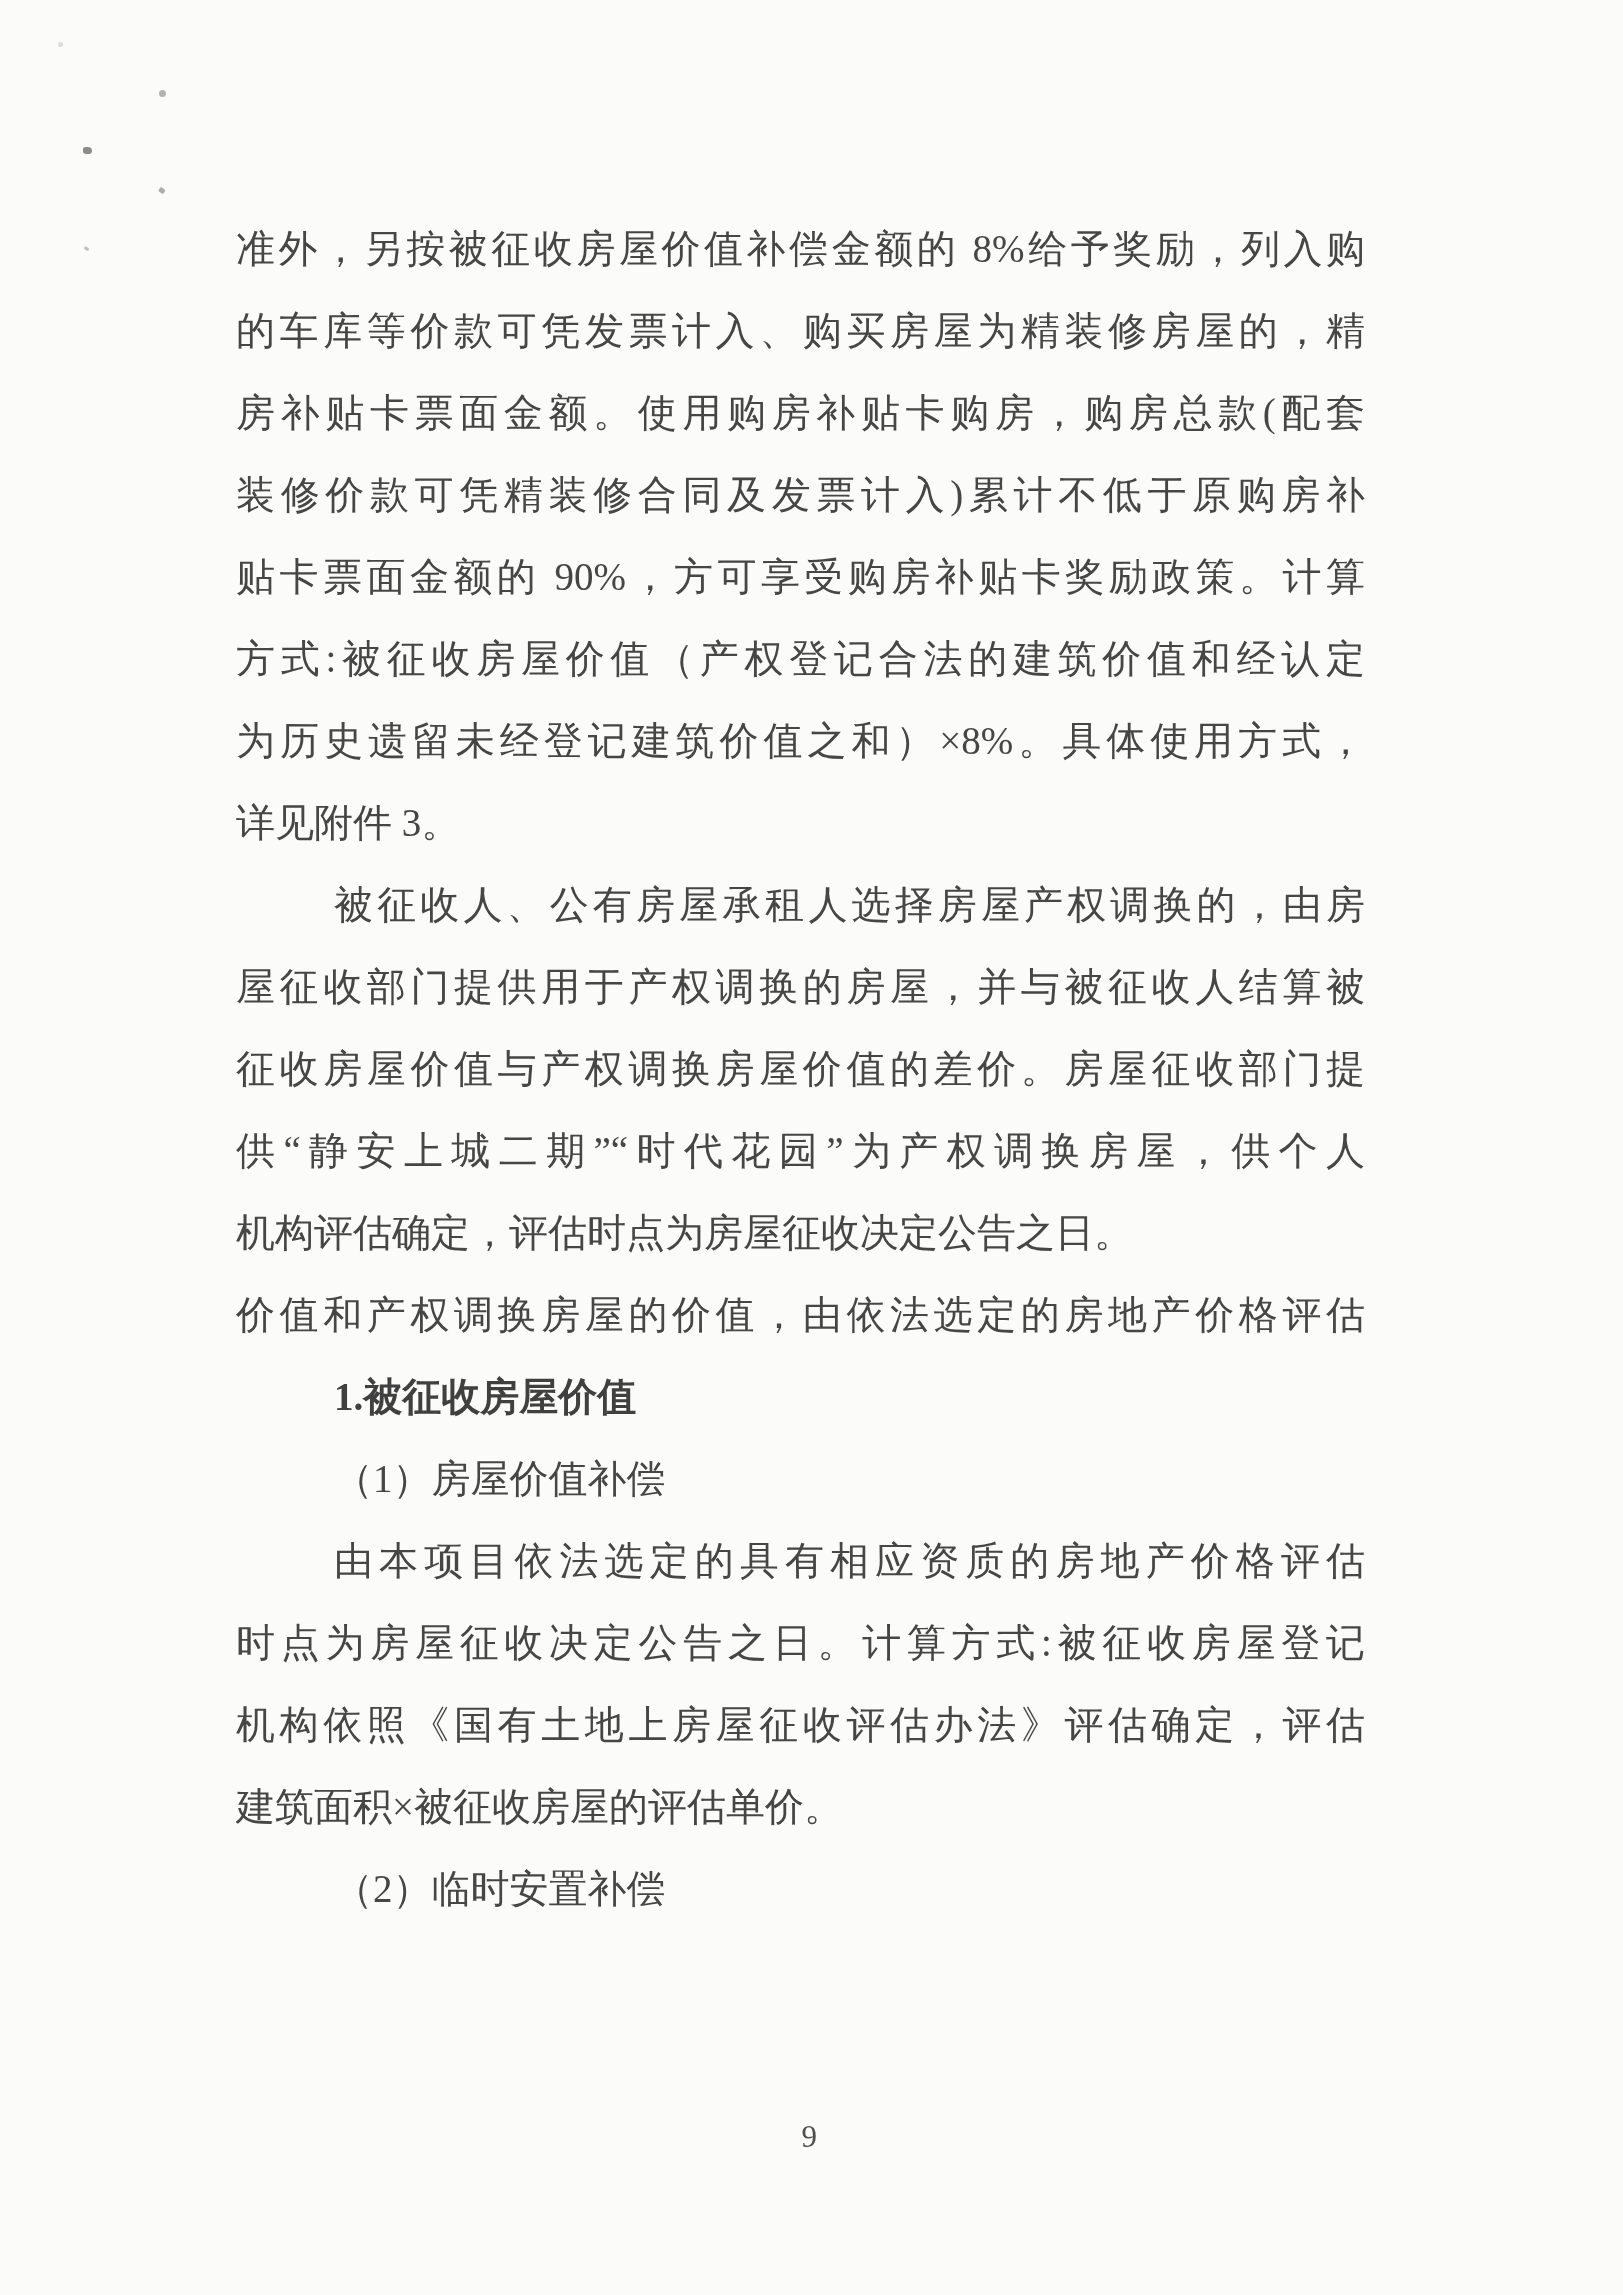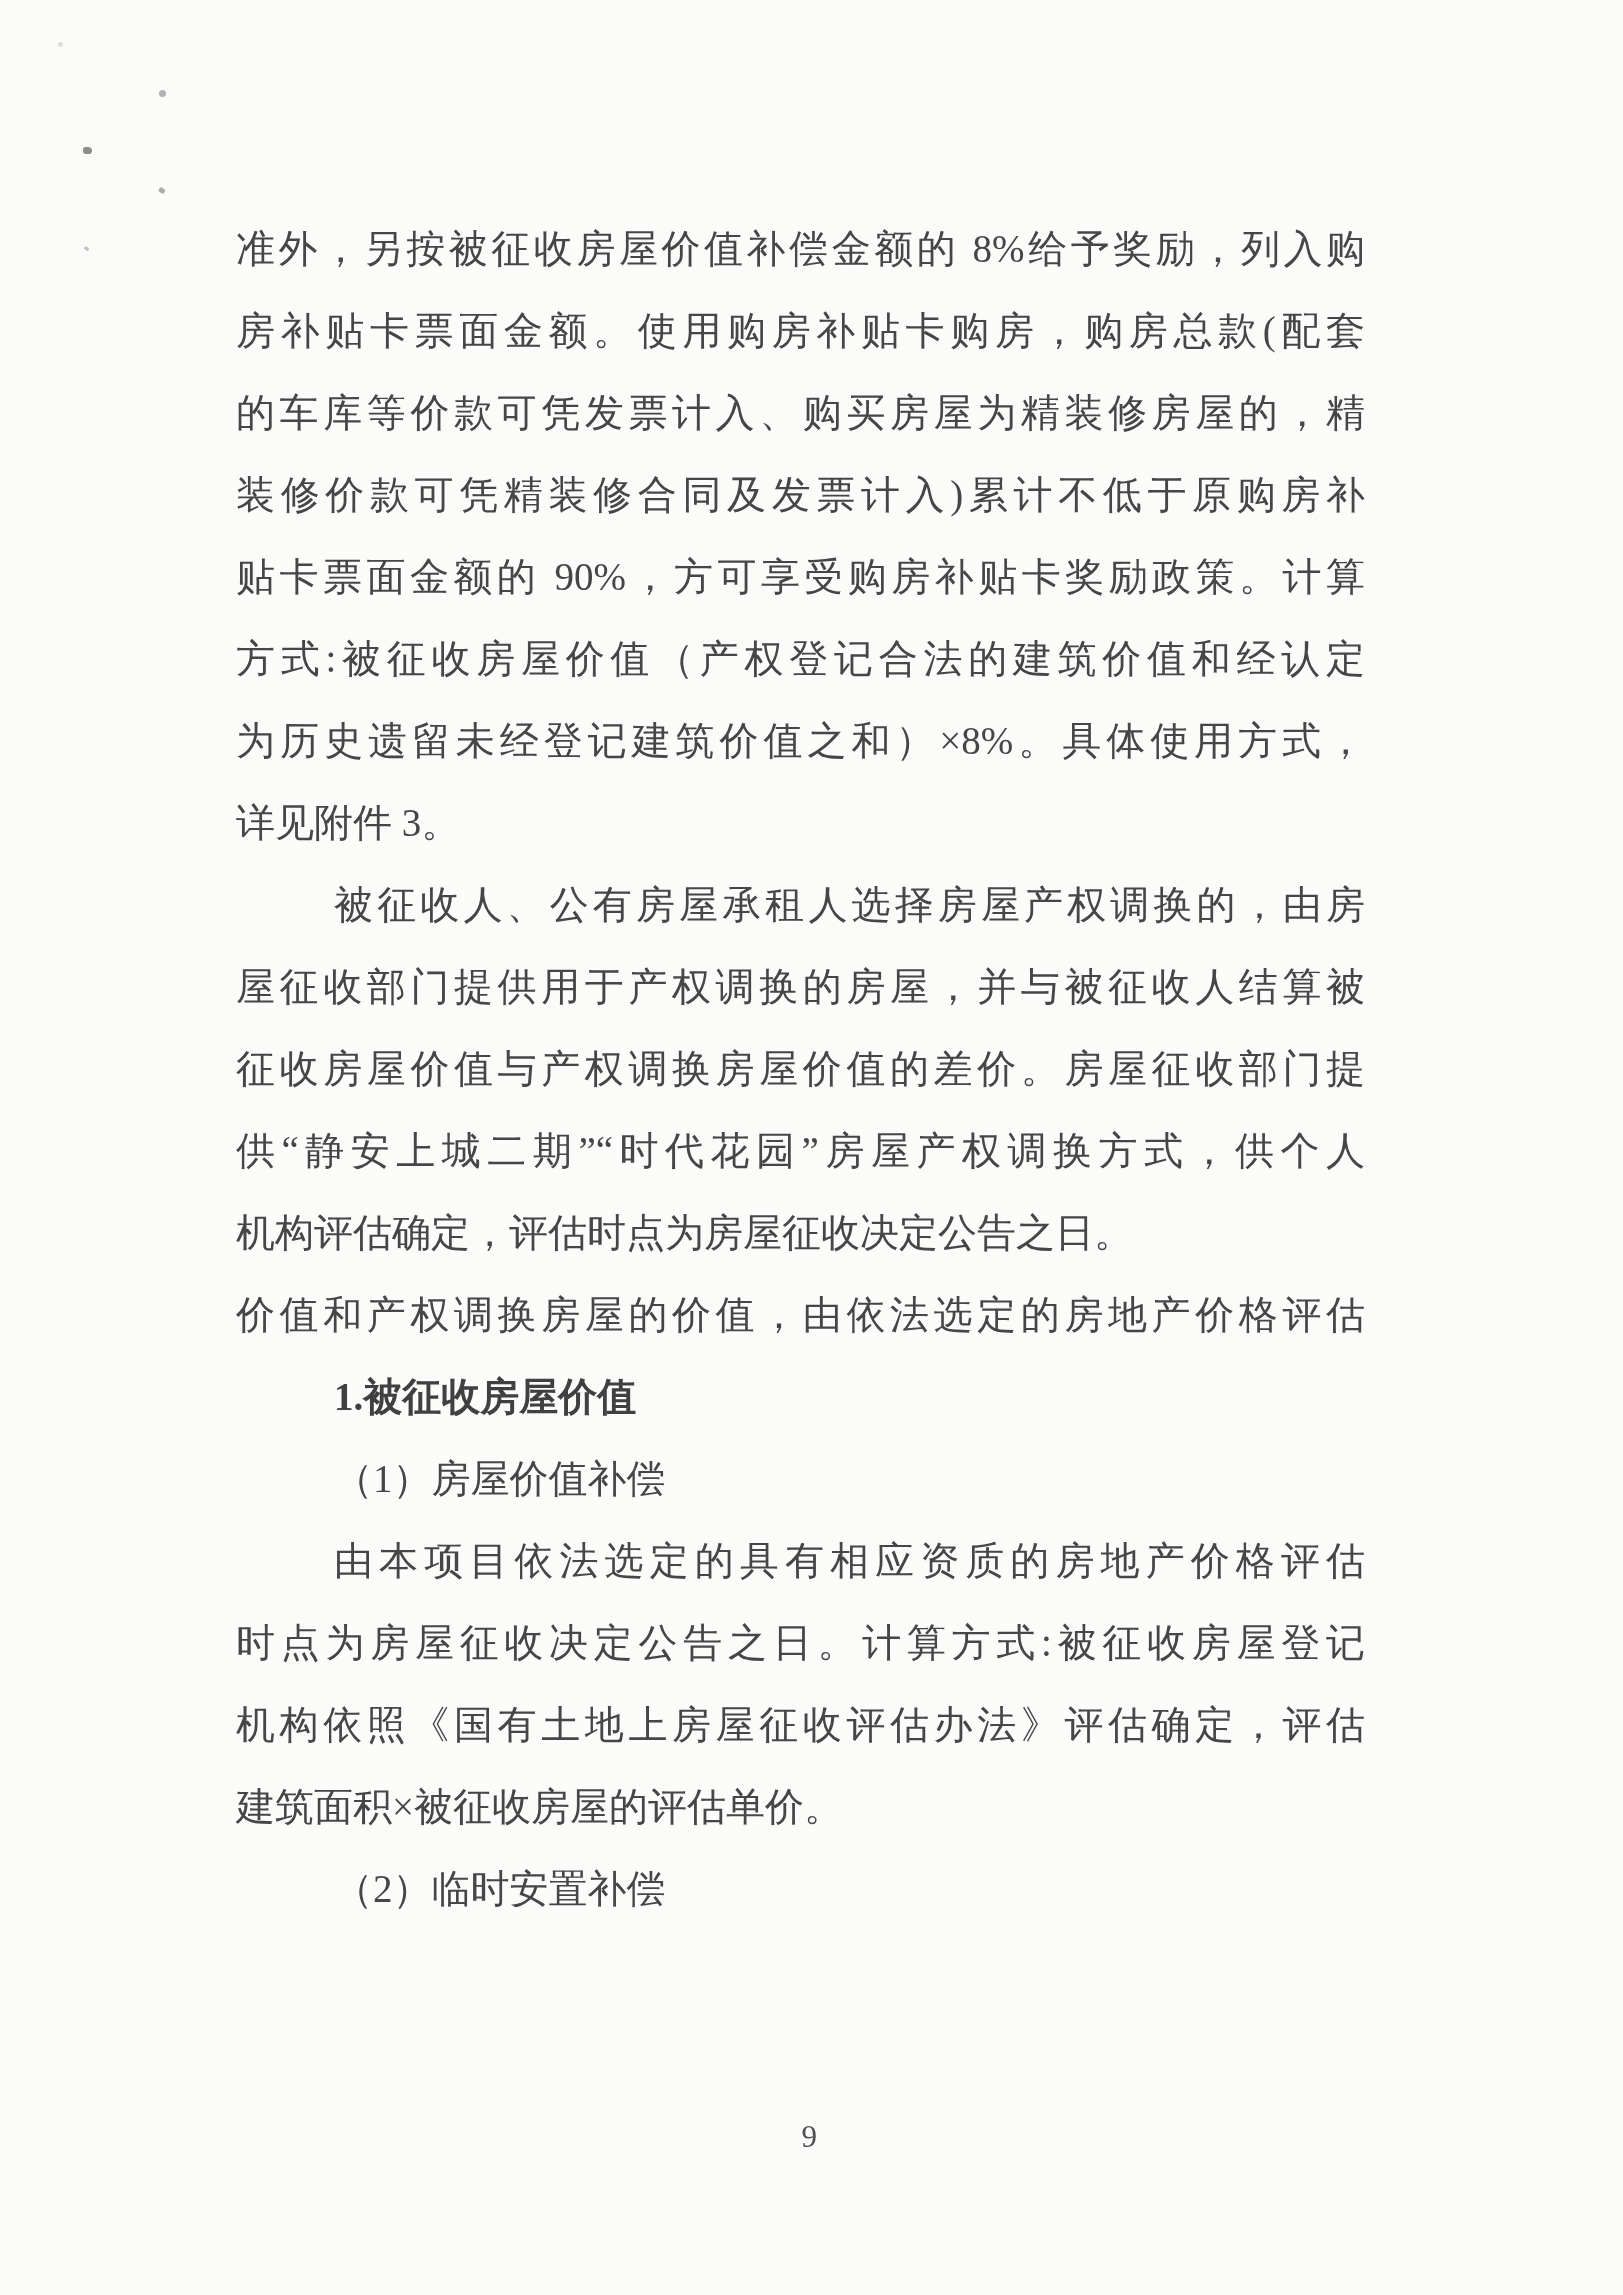--- a/index.html
+++ b/index.html
@@ -58,31 +58,31 @@
 <div class="page">
 
   <div class="speck s1"></div>
   <div class="speck s2"></div>
   <div class="speck s3"></div>
   <div class="speck s4"></div>
   <div class="speck s5"></div>
 
   <main class="textblock">
     <div class="line stretch">准外，另按被征收房屋价值补偿金额的 8%给予奖励，列入购</div>
+    <div class="line stretch">的车库等价款可凭发票计入、购买房屋为精装修房屋的，精</div>
     <div class="line stretch">房补贴卡票面金额。使用购房补贴卡购房，购房总款(配套</div>
-    <div class="line stretch">的车库等价款可凭发票计入、购买房屋为精装修房屋的，精</div>
     <div class="line stretch">装修价款可凭精装修合同及发票计入)累计不低于原购房补</div>
     <div class="line stretch">贴卡票面金额的 90%，方可享受购房补贴卡奖励政策。计算</div>
     <div class="line stretch">方式:被征收房屋价值（产权登记合法的建筑价值和经认定</div>
     <div class="line stretch">为历史遗留未经登记建筑价值之和）×8%。具体使用方式，</div>
     <div class="line">详见附件 3。</div>
     <div class="line indent stretch">被征收人、公有房屋承租人选择房屋产权调换的，由房</div>
     <div class="line stretch">屋征收部门提供用于产权调换的房屋，并与被征收人结算被</div>
     <div class="line stretch">征收房屋价值与产权调换房屋价值的差价。房屋征收部门提</div>
-    <div class="line stretch">供“静安上城二期”“时代花园”房屋产权调换方式，供个人</div>
+    <div class="line stretch">供“静安上城二期”“时代花园”为产权调换房屋，供个人</div>
     <div class="line">机构评估确定，评估时点为房屋征收决定公告之日。</div>
     <div class="line stretch">价值和产权调换房屋的价值，由依法选定的房地产价格评估</div>
     <div class="line indent bold">1.被征收房屋价值</div>
     <div class="line indent">（1）房屋价值补偿</div>
     <div class="line indent stretch">由本项目依法选定的具有相应资质的房地产价格评估</div>
     <div class="line stretch">时点为房屋征收决定公告之日。计算方式:被征收房屋登记</div>
     <div class="line stretch">机构依照《国有土地上房屋征收评估办法》评估确定，评估</div>
     <div class="line">建筑面积×被征收房屋的评估单价。</div>
     <div class="line indent">（2）临时安置补偿</div>
   </main>

